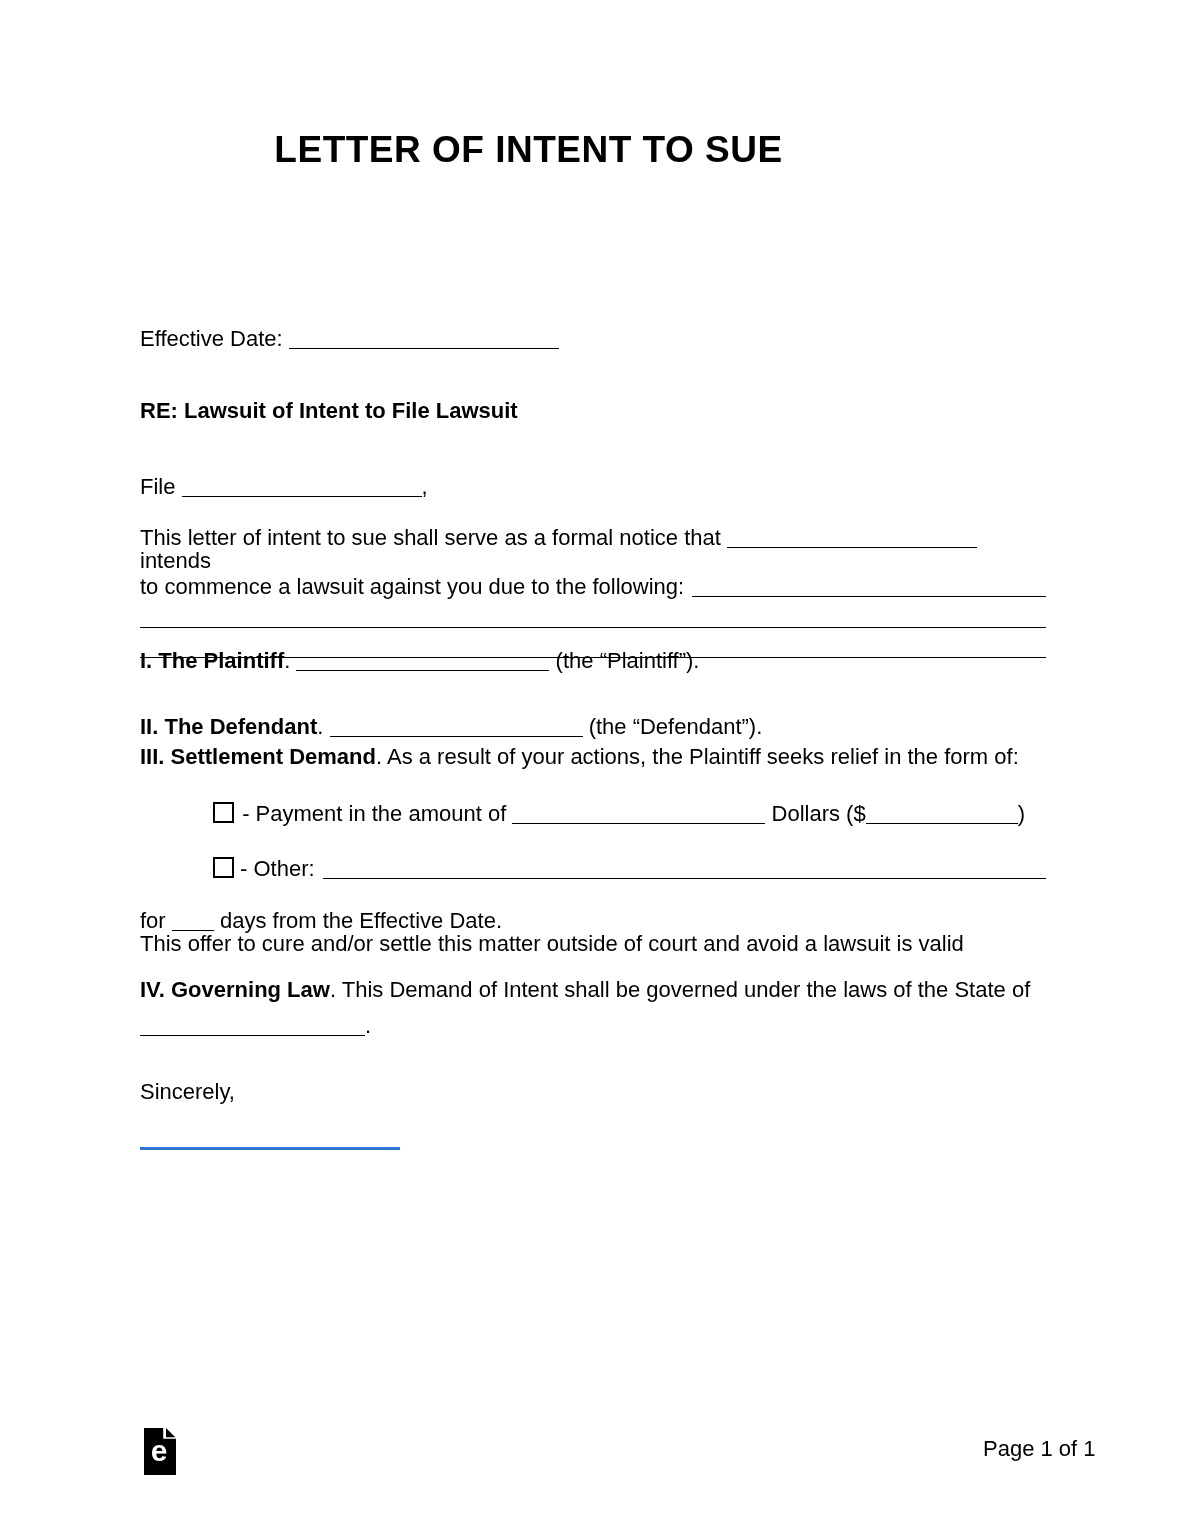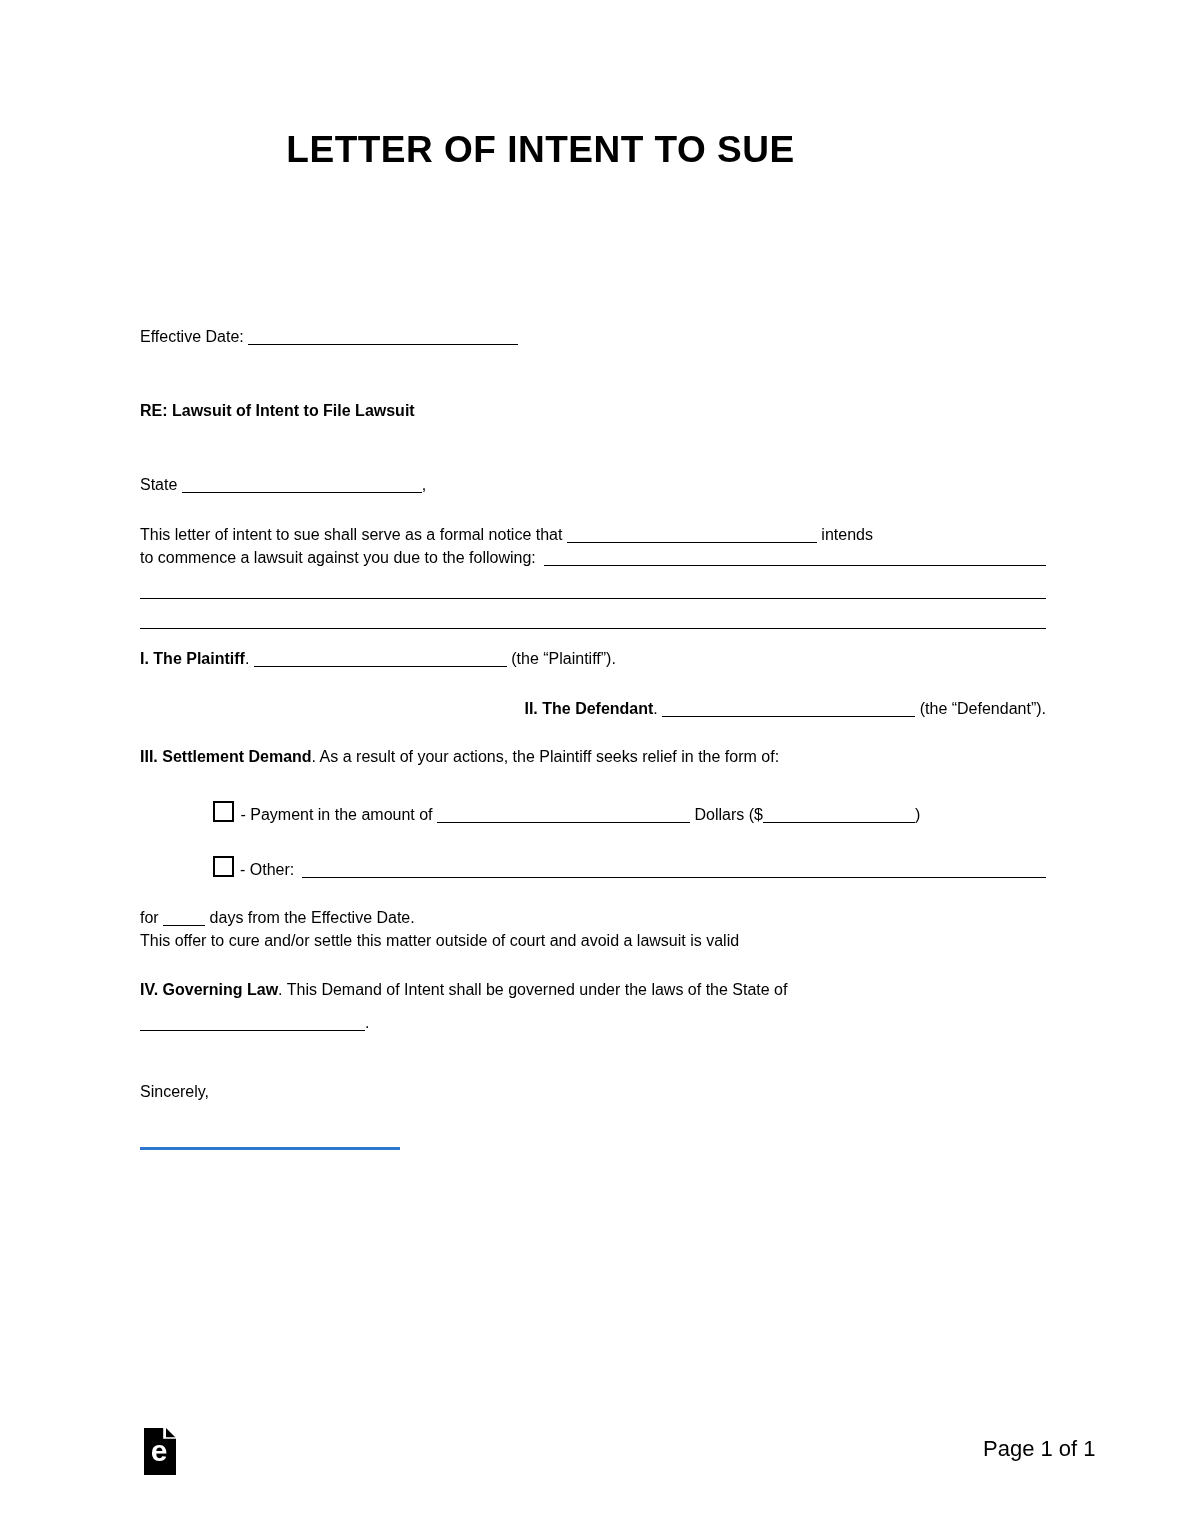--- a/index.html
+++ b/index.html
@@ -1,20 +1,20 @@
 <!DOCTYPE html>
 <html><head>
 <meta charset="utf-8">
 <style>
   html,body{margin:0;padding:0;background:#ffffff;}
   body{width:1187px;height:1536px;position:relative;overflow:hidden;
        font-family:"Liberation Sans","DejaVu Sans",sans-serif;color:#000;}
   .page{position:absolute;left:0;top:0;width:1187px;height:1536px;background:#fff;}
-  .block{position:absolute;left:140px;width:906px;font-size:16px;line-height:26px;}
-  .title{left:12px;width:1057px;text-align:center;font-size:37px;line-height:44px;
+  .block{position:absolute;left:140px;width:906px;font-size:22px;line-height:26px;}
+  .title{left:0;width:1057px;text-align:center;font-size:37px;line-height:44px;
          font-weight:bold;letter-spacing:0.5px;}
   b,.bold{font-weight:bold;}
   .blank{display:inline-block;border-bottom:1.5px solid #000;height:0.95em;
          position:relative;top:3px;}
   .flexline{display:flex;align-items:baseline;}
   .flexline .grow{flex:1;margin-left:8px;}
   .rule{height:29px;border-bottom:1.5px solid #000;}
   .para{line-height:23px;}
   .indent{left:213px;width:833px;}
   .checkbox{display:inline-block;width:17px;height:17px;border:2px solid #000;
@@ -31,21 +31,21 @@
   <div class="block title" style="top:128px;">LETTER OF INTENT TO SUE</div>
 
   <div class="block" style="top:324px;">
     <span>Effective Date:</span>
     <span class="blank" style="width:270px;"></span>
   </div>
 
   <div class="block bold" style="top:398px;">RE: Lawsuit of Intent to File Lawsuit</div>
 
   <div class="block" style="top:472px;">
-    <span>State</span>
+    <span>File</span>
     <span class="blank" style="width:240px;"></span><span>,</span>
   </div>
 
   <div class="block para" style="top:523px;">
     <div>
       <span>This letter of intent to sue shall serve as a formal notice that</span>
       <span class="blank" style="width:250px;"></span>
       <span>intends</span>
     </div>
     <div class="flexline">
@@ -55,21 +55,21 @@
     <div class="rule"></div>
     <div class="rule"></div>
   </div>
 
   <div class="block" style="top:646px;">
     <b>I. The Plaintiff</b><span>.</span>
     <span class="blank" style="width:253px;"></span>
     <span>(the “Plaintiff”).</span>
   </div>
 
-  <div class="block" style="top:696px;text-align:right;">
+  <div class="block" style="top:712px;">
     <b>II. The Defendant</b><span>.</span>
     <span class="blank" style="width:253px;"></span>
     <span>(the “Defendant”).</span>
   </div>
 
   <div class="block" style="top:744px;">
     <b>III. Settlement Demand</b><span>. As a result of your actions, the Plaintiff seeks relief in the form of:</span>
   </div>
 
   <div class="block indent" style="top:799px;">

